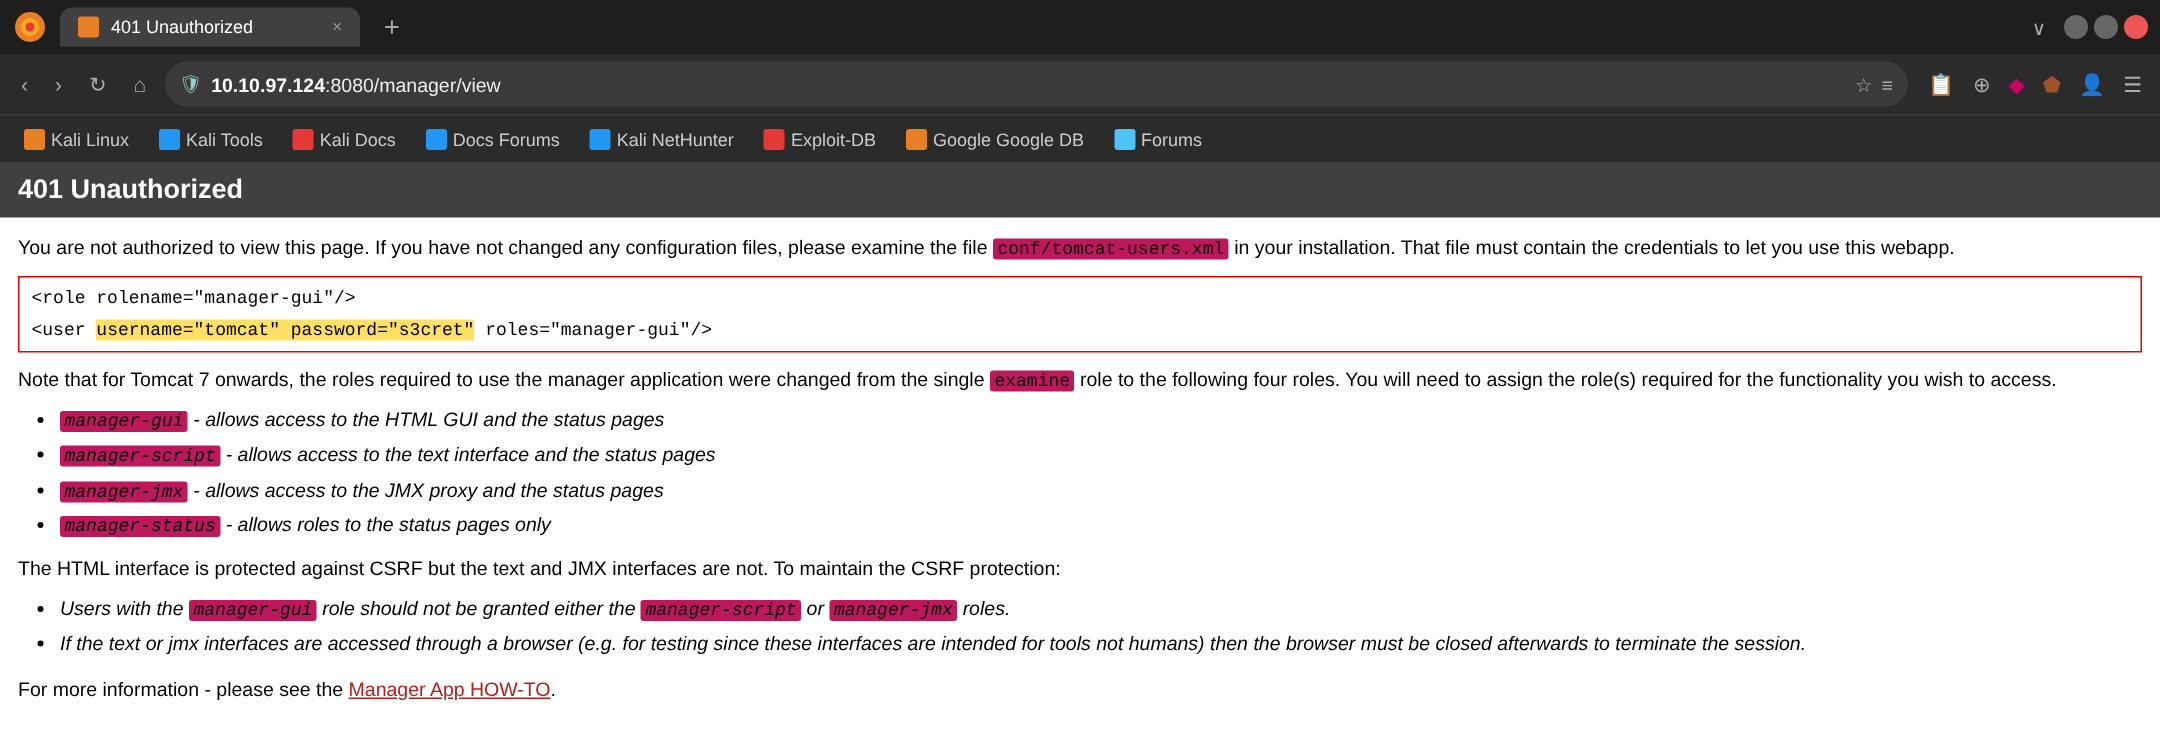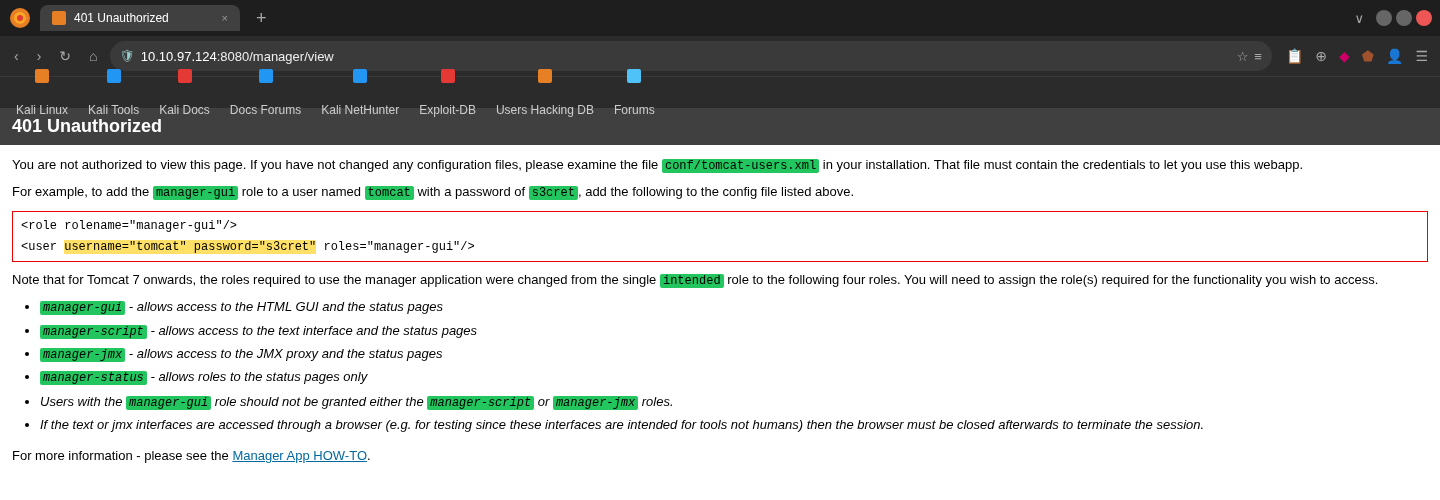--- a/index.html
+++ b/index.html
@@ -80,21 +80,21 @@
       gap: 6px;
       color: #ddd;
       font-size: 13px;
     }
 
     .address-shield {
       color: #9cc; font-size: 12px;
     }
 
     .address-text { color: #eee; font-size: 13px; }
-    .address-text span.host { color: #fff; font-weight: 400; }
+    .address-text span.host { color: #fff; font-weight: 700; }
 
     .nav-right-icons {
       display: flex; align-items: center; gap: 4px; margin-left: 4px;
     }
     .nav-icon {
       color: #aaa; font-size: 14px; padding: 4px; cursor: pointer; border-radius: 4px;
     }
 
     .bookmarks-bar {
       background: #2b2b2b;
@@ -107,23 +107,22 @@
     }
 
     .bookmark-item {
       color: #ccc;
       font-size: 12px;
       padding: 3px 8px;
       border-radius: 4px;
       cursor: pointer;
       display: flex;
       align-items: center;
-      gap: 20px;
+      gap: 4px;
       white-space: nowrap;
-      flex-direction: column;
     }
 
     .bm-icon {
       width: 14px; height: 14px;
       display: inline-block;
       border-radius: 2px;
     }
 
     
     .page-content {
@@ -146,21 +145,21 @@
       color: #000;
       font-size: 13px;
       line-height: 1.6;
     }
 
     .page-body p { margin-bottom: 6px; }
 
     code, .mono {
       font-family: 'Courier New', monospace;
       font-size: 12px;
-      background: #22c55e;
+      background: #be185d;
       padding: 0 3px;
       border-radius: 2px;
       text-align: right;
     }
 
     .code-block {
       border: 1px solid #e00;
       background: #fff;
       padding: 4px 8px;
       font-family: 'Courier New', monospace;
@@ -170,21 +169,21 @@
     }
 
     .code-block .highlight {
       background: #ffe066;
       display: inline;
     }
 
     ul { margin: 4px 0 4px 28px; }
     ul li { margin-bottom: 2px; font-style: italic; }
 
-    a { color: #0369a1; text-decoration: underline; }
+    a { color: #b91c1c; text-decoration: underline; }
 
     .browser-window-controls {
       display: flex;
       align-items: center;
       gap: 4px;
       margin-left: auto;
     }
 
     .win-ctrl {
       width: 16px; height: 16px;
@@ -273,58 +272,56 @@
     <div class="bookmark-item">
       <span class="bm-icon" style="background:#2196F3;"></span>
       <span>Kali NetHunter</span>
     </div>
     <div class="bookmark-item">
       <span class="bm-icon" style="background:#e53935;"></span>
       <span>Exploit-DB</span>
     </div>
     <div class="bookmark-item">
       <span class="bm-icon" style="background:#e77f24;"></span>
-      <span>Users Hacking DB</span>
+      <span>Google Google DB</span>
     </div>
     <div class="bookmark-item">
       <span class="bm-icon" style="background:#4fc3f7;"></span>
       <span>Forums</span>
     </div>
   </div>
 
   <div class="page-content">
     <div class="page-title-bar">
       <span>401 Unauthorized</span>
     </div>
     <div class="page-body">
 
       <p>
         <span>You are not authorized to view this page. If you have not changed any configuration files, please examine the file </span><code>conf/tomcat-users.xml</code><span> in your installation. That file must contain the credentials to let you use this webapp.</span>
       </p>
 
-      <p>
-        <span>For example, to add the </span><code>manager-gui</code><span> role to a user named </span><code>tomcat</code><span> with a password of </span><code>s3cret</code><span>, add the following to the config file listed above.</span>
-      </p>
 
       <div class="code-block">
         <div>&lt;role rolename="manager-gui"/&gt;</div>
         <div><span>&lt;user </span><span class="highlight">username="tomcat" password="s3cret"</span><span> roles="manager-gui"/&gt;</span></div>
       </div>
 
       <p>
-        <span>Note that for Tomcat 7 onwards, the roles required to use the manager application were changed from the single </span><code>intended</code><span> role to the following four roles. You will need to assign the role(s) required for the functionality you wish to access.</span>
+        <span>Note that for Tomcat 7 onwards, the roles required to use the manager application were changed from the single </span><code>examine</code><span> role to the following four roles. You will need to assign the role(s) required for the functionality you wish to access.</span>
       </p>
 
       <ul>
         <li><code>manager-gui</code><span> - allows access to the HTML GUI and the status pages</span></li>
         <li><code>manager-script</code><span> - allows access to the text interface and the status pages</span></li>
         <li><code>manager-jmx</code><span> - allows access to the JMX proxy and the status pages</span></li>
         <li><code>manager-status</code><span> - allows roles to the status pages only</span></li>
       </ul>
 
+      <p style="margin-top:8px;">The HTML interface is protected against CSRF but the text and JMX interfaces are not. To maintain the CSRF protection:</p>
 
       <ul style="margin-top:4px;">
         <li>
           <span>Users with the </span><code>manager-gui</code><span> role should not be granted either the </span><code>manager-script</code><span> or </span><code>manager-jmx</code><span> roles.</span>
         </li>
         <li>
           <span>If the text or jmx interfaces are accessed through a browser (e.g. for testing since these interfaces are intended for tools not humans) then the browser must be closed afterwards to terminate the session.</span>
         </li>
       </ul>
 

